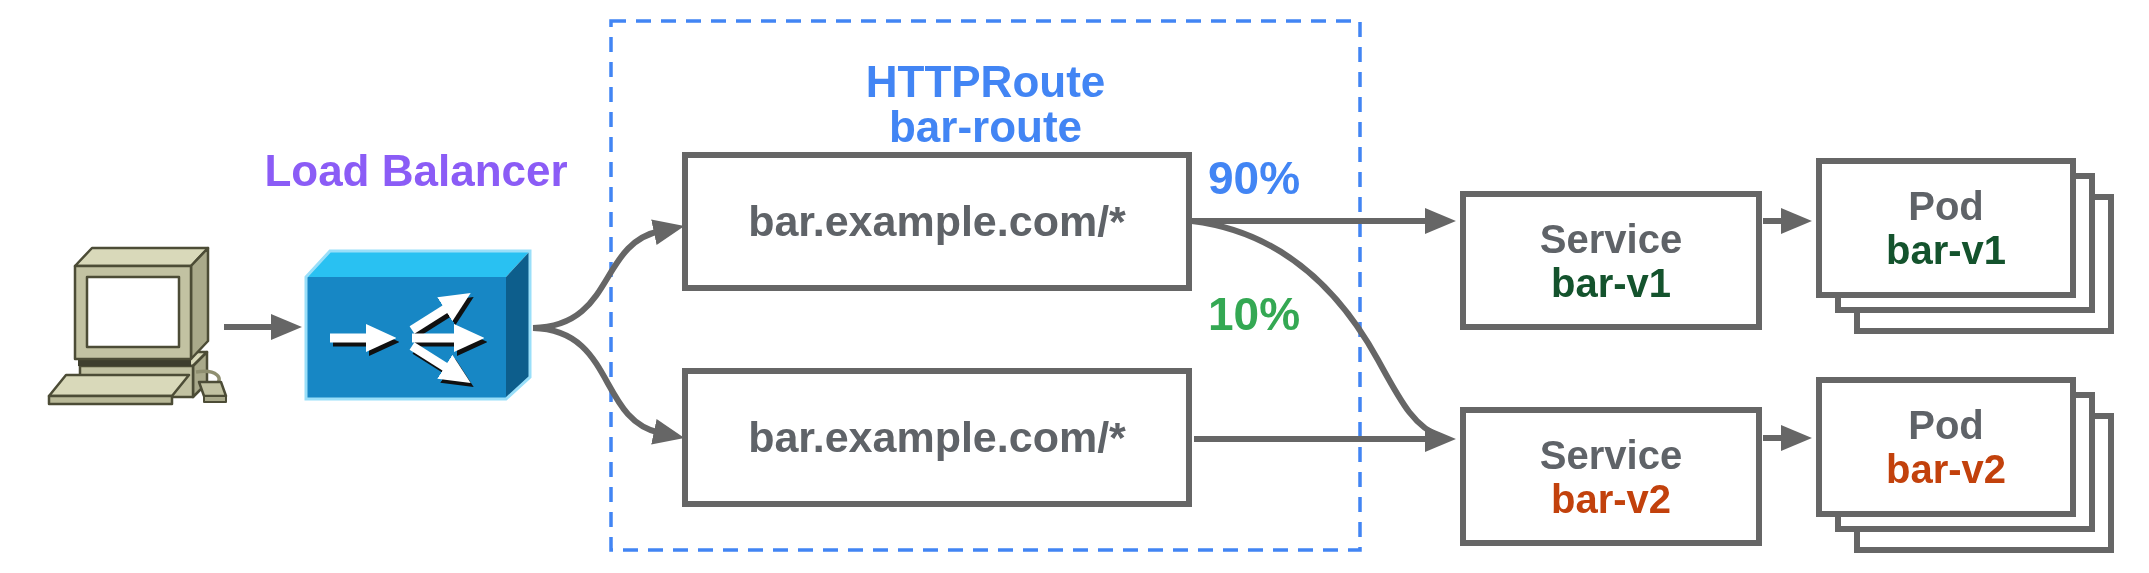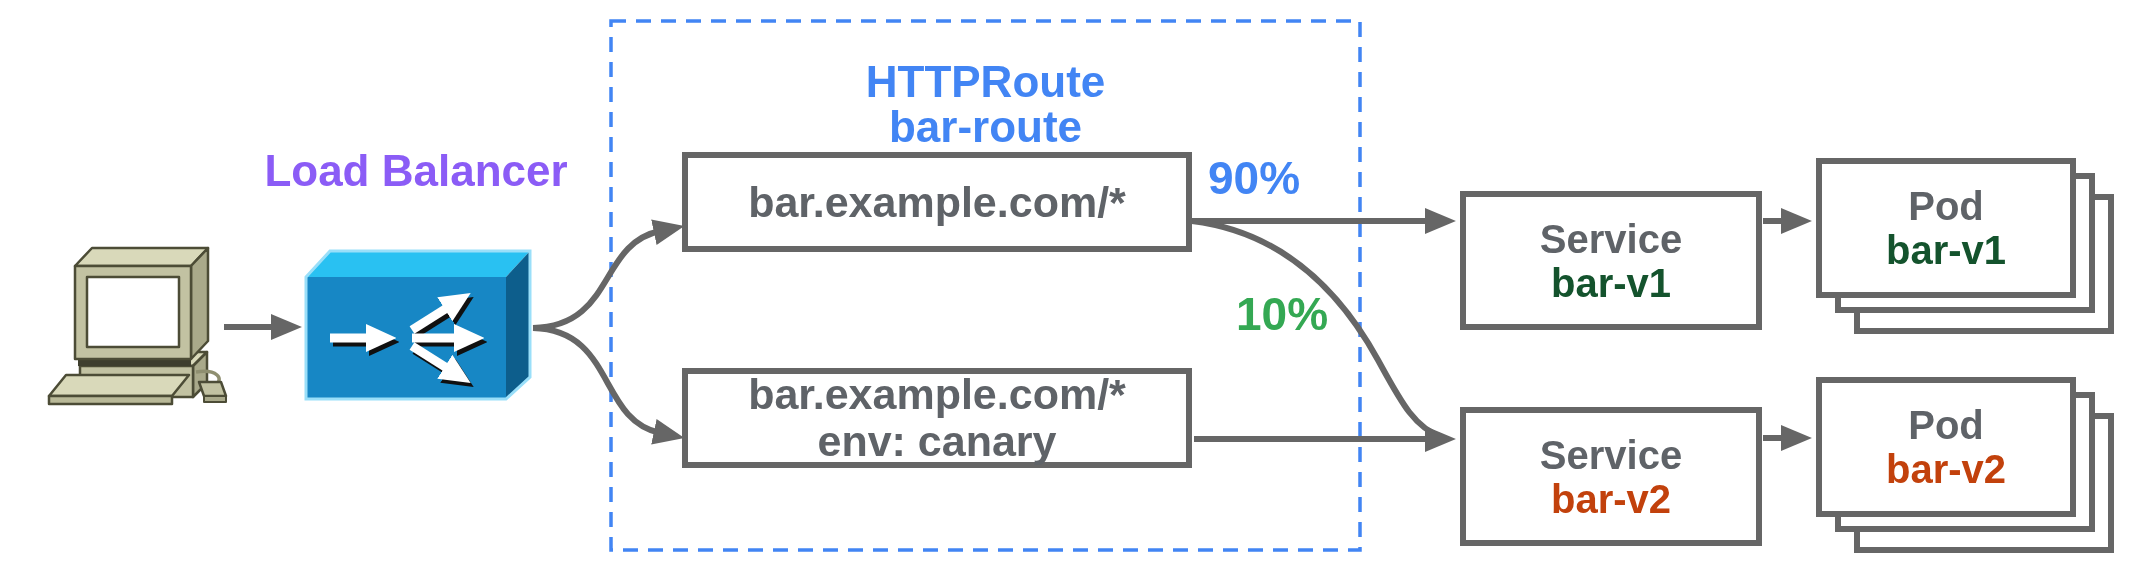--- a/index.html
+++ b/index.html
@@ -9,37 +9,37 @@
   }
   .overlay{position:absolute;left:0;top:0;width:2149px;height:573px;z-index:1;}
   .lbl{position:absolute;z-index:3;text-align:center;color:#8b5cf6;}
   .lb-label{left:246px;top:146px;width:340px;font-size:44px;}
   .route-title{left:611px;top:27px;width:749px;font-size:44px;line-height:45px;color:#4285F4;margin-top:32px;}
   .box{
     position:absolute;z-index:2;box-sizing:border-box;background:#fff;
     border:6px solid #666;display:flex;flex-direction:column;align-items:center;
     justify-content:center;text-align:center;
   }
-  .route-box{left:682px;width:510px;height:100px;font-size:43px;line-height:47px;color:#5F6368;}
+  .route-box{left:682px;width:510px;height:139px;font-size:43px;line-height:47px;color:#5F6368;}
   .route1{top:152px;}
   .route2{top:368px;}
   .svc-box{left:1460px;width:302px;height:139px;font-size:40px;line-height:44px;color:#5F6368;margin-top:39px;}
   .svc1{top:152px;}
   .svc2{top:368px;}
   .pod-box{width:260px;height:140px;font-size:40px;line-height:44px;color:#5F6368;margin-top:7px;}
   .pod-front1{left:1816px;top:151px;}
   .pod-back{background:#fff;border:6px solid #666;position:absolute;box-sizing:border-box;width:260px;height:140px;z-index:1;}
   .p1b1{left:1835px;top:173px;}
   .p1b2{left:1854px;top:194px;}
   .pod-front2{left:1816px;top:370px;}
   .p2b1{left:1835px;top:392px;}
   .p2b2{left:1854px;top:413px;}
   .weight{position:absolute;z-index:3;font-size:46px;}
   .w90{left:1208px;top:151px;color:#4285F4;}
-  .w10{left:1208px;top:287px;color:#34A853;margin-left:28px;}
+  .w10{left:1208px;top:287px;color:#34A853;}
   .name-blue{color:#14532d;}
   .name-green{color:#c2410c;}
 </style>
 </head>
 <body>
 
 <div class="stage">
 
   <svg class="overlay" viewBox="0 0 2149 573">
     <defs>
@@ -108,21 +108,20 @@
   <div class="lbl route-title">
     <div>HTTPRoute</div>
     <div>bar-route</div>
   </div>
 
   <div class="box route-box route1">
     <div>bar.example.com/*</div>
   </div>
   <div class="box route-box route2">
     <div>bar.example.com/*</div>
-    <div>env: canary</div>
   </div>
 
   <div class="weight w90">90%</div>
   <div class="weight w10">10%</div>
 
   <div class="box svc-box svc1">
     <div>Service</div>
     <div class="name-blue">bar-v1</div>
   </div>
   <div class="box svc-box svc2">

